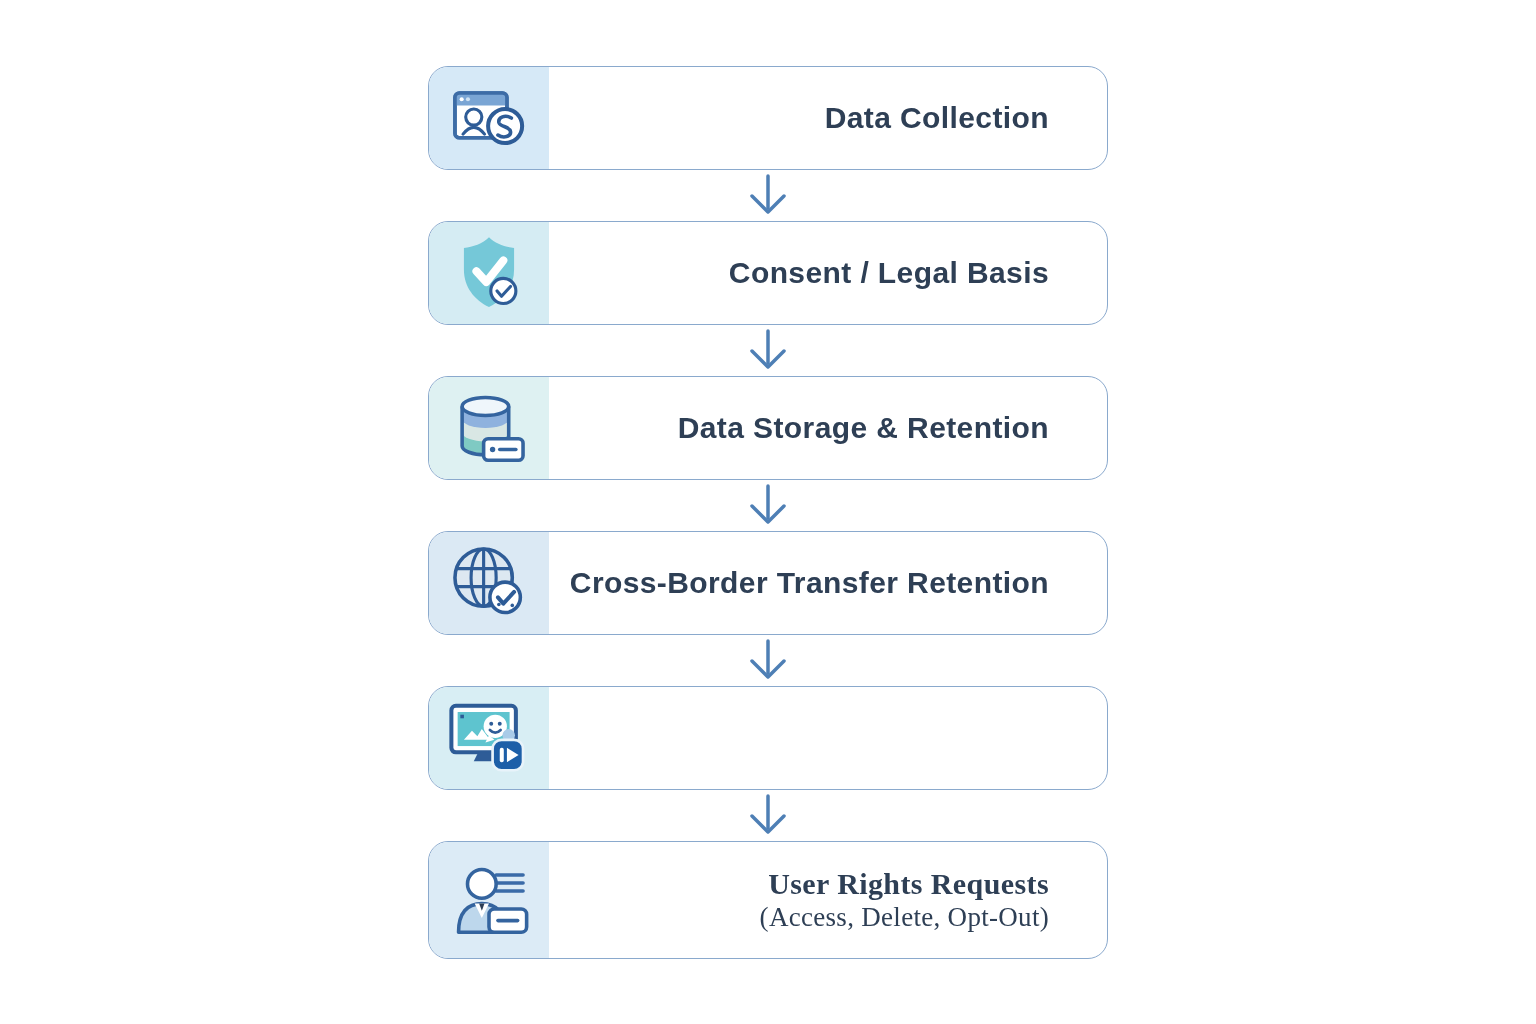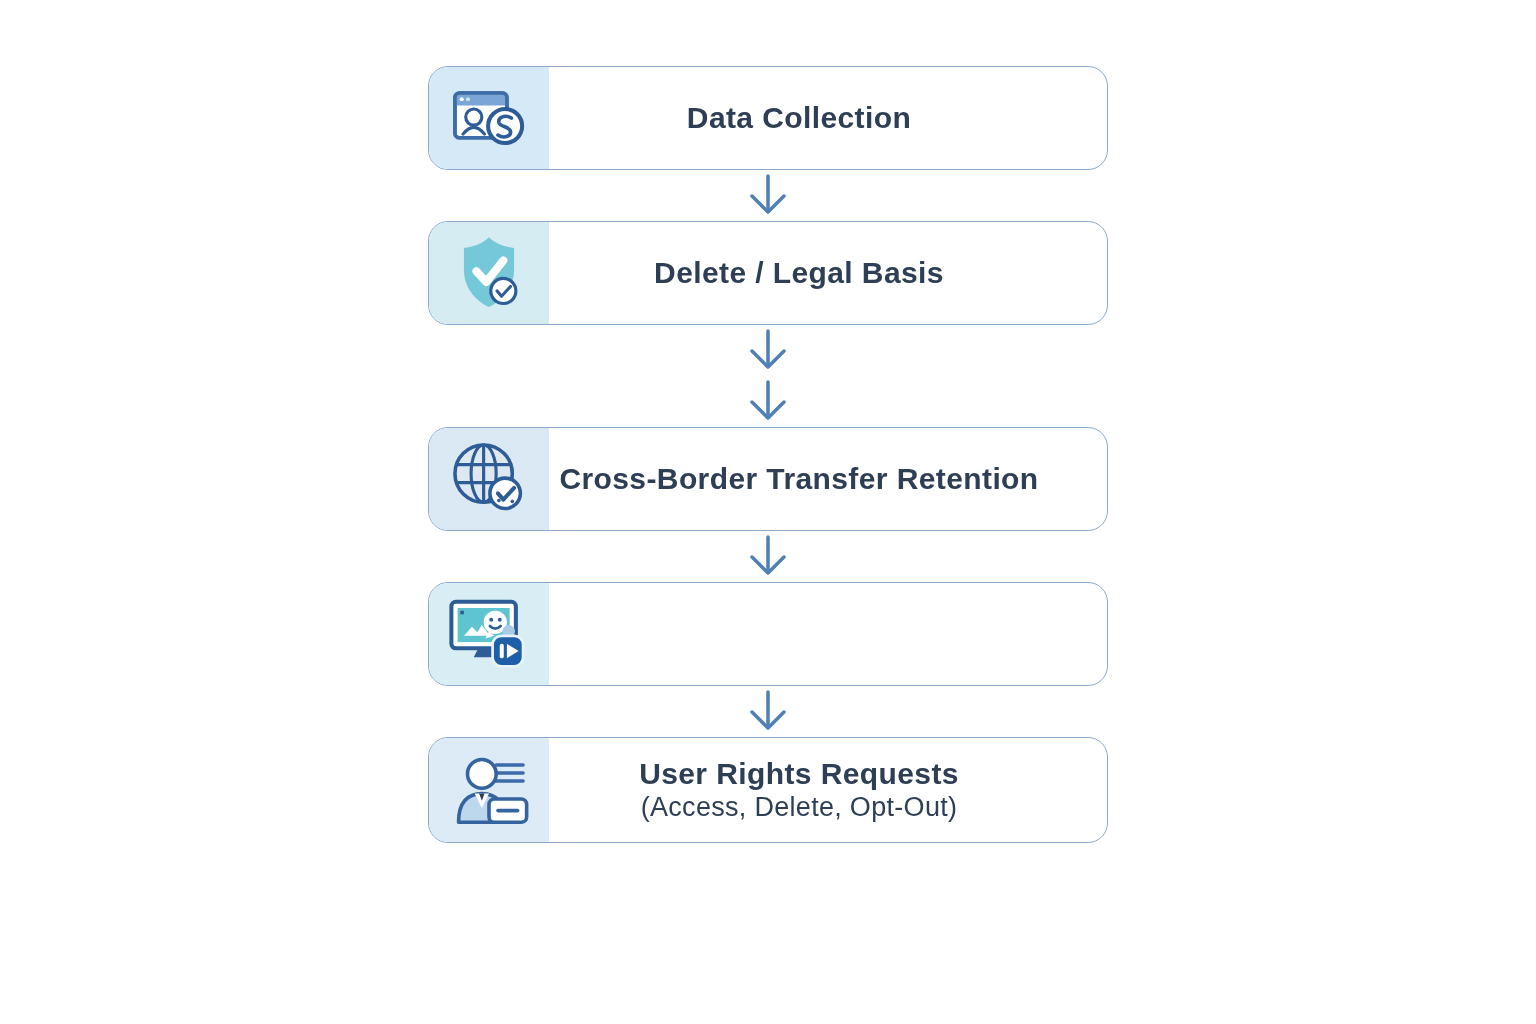--- a/index.html
+++ b/index.html
@@ -21,33 +21,33 @@
     position:relative;
     height:104px;
     background:#ffffff;
     border:1.5px solid var(--box-border,#8aa9cd);
     border-radius:20px;
     display:flex;
     align-items:center;
     overflow:hidden;
     box-sizing:border-box;
   }
-  .step.tall{height:106px;}
+  .step.tall{height:118px;font-family:Liberation Serif, serif;}
   .tile{
     flex:0 0 120px;
     height:100%;
     display:flex;
     align-items:center;
     justify-content:center;
     border-radius:18px 0 0 18px;
   }
   .tile svg{width:86px;height:86px;}
   .labelwrap{
     flex:1;
-    text-align:center;
+    text-align:right;
     padding-right:58px;
     color:var(--text,#2e3f55);
     line-height:1.15;
   }
   .label{
     font-size:30px;
     font-weight:bold;
     letter-spacing:0.4px;
   }
   .sublabel{
@@ -105,31 +105,48 @@
     <div class="step">
       <div class="tile" style="background: rgb(213, 236, 243);">
         <svg viewBox="0 0 96 96">
           <path d="M48,8 C55,15 66,19 76,20 L76,44 C76,64 64,78 48,86 C32,78 20,64 20,44 L20,20 C30,19 41,15 48,8 Z" fill="#75c8d8"></path>
           <path d="M34,46 L45,58 L64,34" fill="none" stroke="#ffffff" stroke-width="9" stroke-linecap="round" stroke-linejoin="round"></path>
           <circle cx="64" cy="68" r="14" fill="#ffffff" stroke="#2e5c97" stroke-width="3.5"></circle>
           <path d="M57,68 l5,6 l10,-11" fill="none" stroke="#2e5c97" stroke-width="3.5" stroke-linecap="round" stroke-linejoin="round"></path>
         </svg>
       </div>
       <div class="labelwrap">
-        <div class="label">Delete / Legal Basis</div>
-      </div>
-    </div>
-
-    <div class="arrowrow">
-      <svg viewBox="0 0 46 44">
-        <path class="arrow-stroke" d="M23 2 V34"></path>
-        <path class="arrow-stroke" d="M7 22 L23 38 L39 22"></path>
-      </svg>
-    </div>
-
+        <div class="label">Consent / Legal Basis</div>
+      </div>
+    </div>
+
+    <div class="arrowrow">
+      <svg viewBox="0 0 46 44">
+        <path class="arrow-stroke" d="M23 2 V34"></path>
+        <path class="arrow-stroke" d="M7 22 L23 38 L39 22"></path>
+      </svg>
+    </div>
+
+    <div class="step">
+      <div class="tile" style="background: rgb(222, 241, 242);">
+        <svg viewBox="0 0 96 96">
+          <path d="M18,24 L18,68 A26,10 0 0 0 70,68 L70,24 Z" fill="#7fcac3"></path>
+          <path d="M18,24 L18,53 A26,10 0 0 0 70,53 L70,24 Z" fill="#d9e7e4"></path>
+          <path d="M18,24 L18,38 A26,10 0 0 0 70,38 L70,24 Z" fill="#8fb2de"></path>
+          <ellipse cx="44" cy="24" rx="26" ry="10" fill="#eff6fb" stroke="#34649f" stroke-width="4"></ellipse>
+          <path d="M18,24 L18,68 A26,10 0 0 0 70,68 L70,24" fill="none" stroke="#34649f" stroke-width="4"></path>
+          <rect x="42" y="60" width="44" height="24" rx="5" fill="#ffffff" stroke="#34649f" stroke-width="4"></rect>
+          <circle cx="52" cy="72" r="3" fill="#34649f"></circle>
+          <path d="M60,72 H78" stroke="#34649f" stroke-width="4" stroke-linecap="round"></path>
+        </svg>
+      </div>
+      <div class="labelwrap">
+        <div class="label">Data Storage &amp; Retention</div>
+      </div>
+    </div>
 
     <div class="arrowrow">
       <svg viewBox="0 0 46 44">
         <path class="arrow-stroke" d="M23 2 V34"></path>
         <path class="arrow-stroke" d="M7 22 L23 38 L39 22"></path>
       </svg>
     </div>
 
     <div class="step">
       <div class="tile" style="background: rgb(219, 233, 244);">

